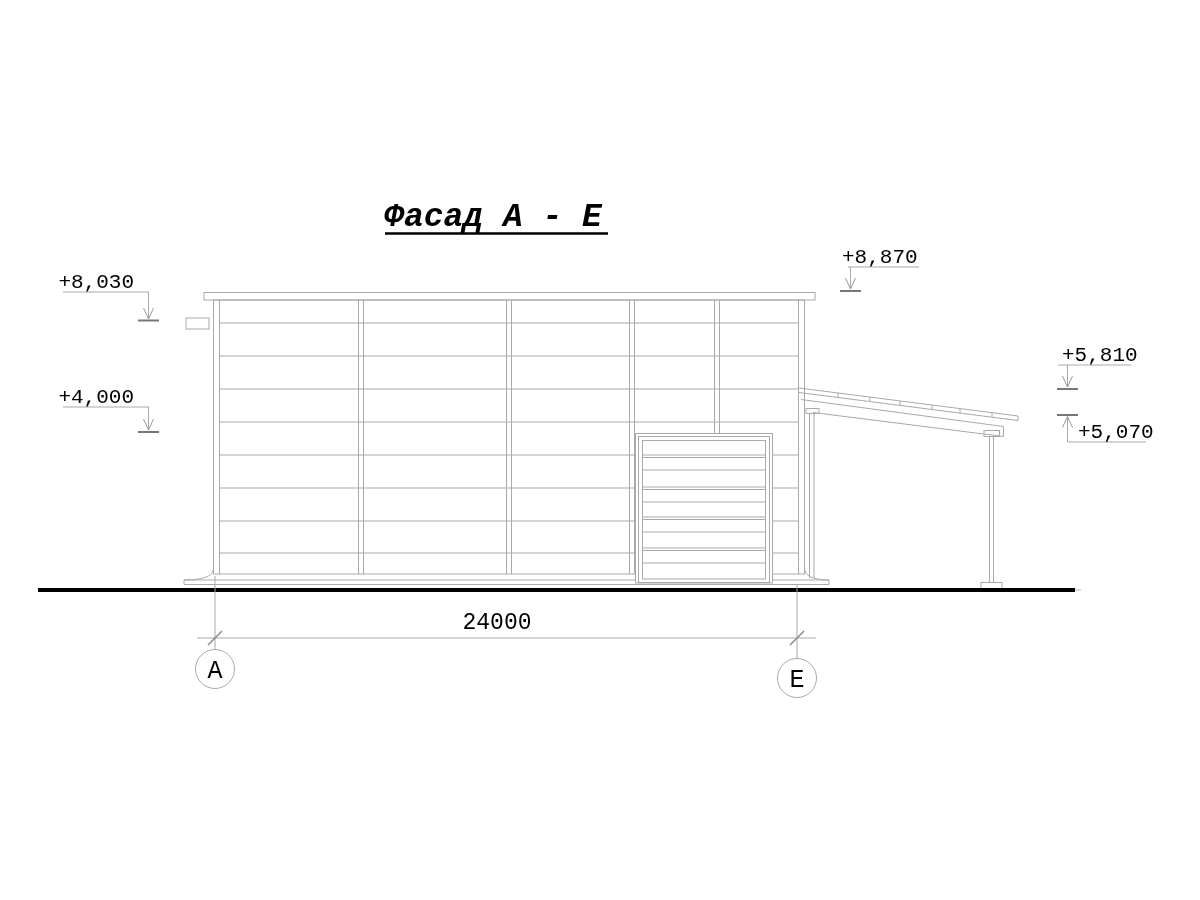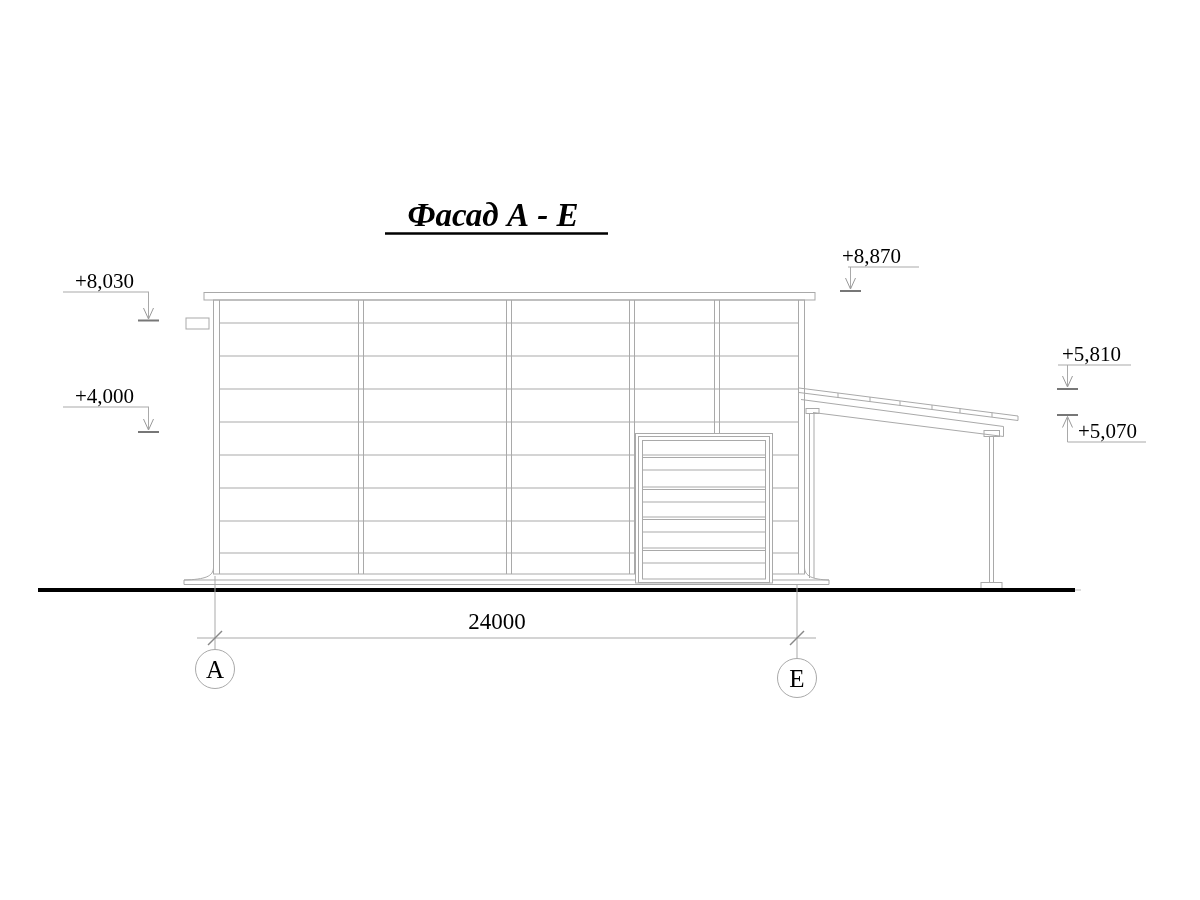--- a/index.html
+++ b/index.html
@@ -1,16 +1,16 @@
 <!DOCTYPE html>
 <html><head>
 <meta charset="utf-8">
 <style>
   html,body{margin:0;padding:0;background:#ffffff;width:1200px;height:900px;overflow:hidden;}
-  .drawing{font-family:Liberation Serif, serif;}
+  .drawing{font-family:Liberation Mono, monospace;}
   svg{display:block;}
   text{fill:#000000;}
   .lvl-label{font-size:21px;}
   .dim-label{font-size:23px;}
   .axis-letter{font-size:25px;}
   .title-text{font-size:33px;font-style:italic;font-weight:700;}
 </style>
 </head>
 <body>
 

